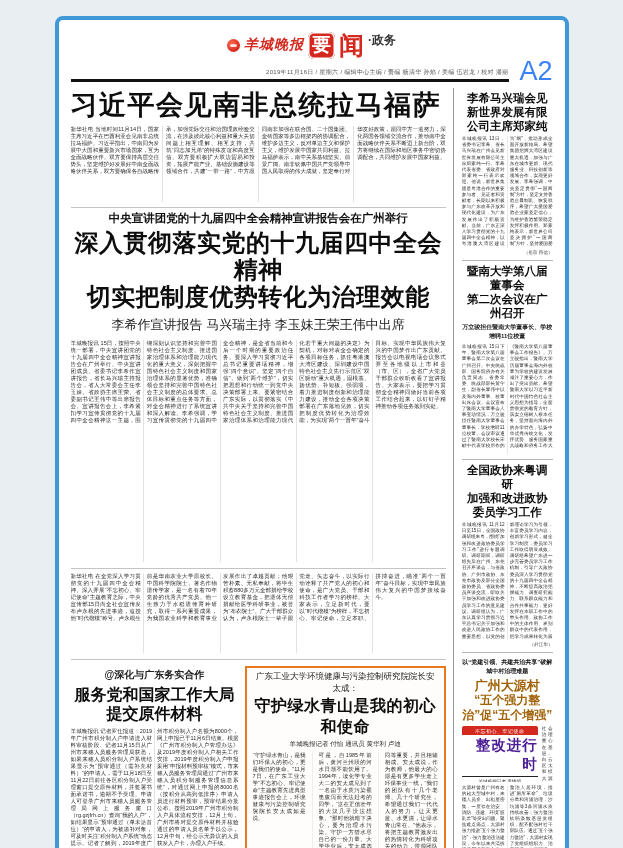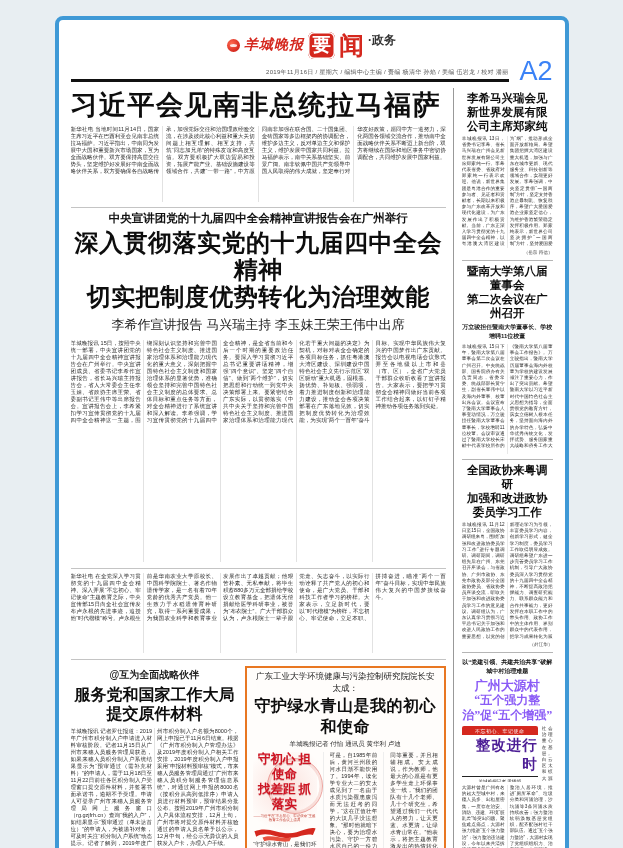--- a/index.html
+++ b/index.html
@@ -81,21 +81,21 @@
   .badge-ribbon { position:relative; display:block; margin:3px auto 0; }
   
   .r-art { padding:3px 0 5px; }
   .r-art + .r-art { border-top:1px solid #b5b5b5; }
   .r-h { text-align:center; font-size:11.5px; font-weight:900; color:#0d0d0d; line-height:14px; }
   .r-deck { text-align:center; font-size:6px; font-weight:bold; color:#222; margin:3px 0 2px; }
   .r-body { font-size:4.6px; line-height:6.2px; text-align:justify; color:#2a2a2a;
     column-count:2; column-gap:5px; column-rule:1px solid #e8e8e8; overflow:hidden; margin-top:3px; }
   .r-credit { text-align:right; font-size:4.6px; color:#333; margin-top:2px; }
   .dy-kicker { text-align:center; font-size:6px; font-weight:bold; color:#111; margin:2px 0 2px; }
-  .dy-h { text-align:center; font-family:Liberation Serif, serif; font-weight:900; color:#8b5cf6; }
+  .dy-h { text-align:center; font-family:Liberation Sans, sans-serif; font-weight:900; color:#a16207; }
   .dy-h1 { font-size:13px; line-height:15px; }
   .dy-h2 { font-size:12px; line-height:15px; }
   .dy-top { display:flex; gap:4px; margin-top:3px; height:56px; overflow:hidden; }
   .dy-badge { width:76px; flex:none; }
   .dy-badge-top { background:#d5281e; color:#fff; font-size:5px; text-align:center;
     padding:1.5px 0; border-radius:2px 2px 0 0; letter-spacing:.5px; }
   .dy-badge-main { color:#4c1d95; font-weight:900; font-size:14.5px; text-align:right;
     letter-spacing:1px; padding:1px 0 2px; border-bottom:1.5px solid #222; }
   .dy-byline { font-size:4.6px; color:#333; text-align:center; margin-top:2px; }
   .dy-lead { flex:1; font-size:4.6px; line-height:6.2px; text-align:justify; color:#2a2a2a; overflow:hidden; }
@@ -140,42 +140,32 @@
         <div class="bodytxt cols5 xj-body">羊城晚报讯 15日，按照中央统一部署，中央宣讲团党的十九届四中全会精神宣讲报告会在广州举行。中央宣讲团成员、省委书记李希作宣讲报告，省长马兴瑞主持报告会，省人大常委会主任李玉妹、省政协主席王荣、省委副书记王伟中等出席报告会。宣讲报告会上，李希紧扣学习宣传贯彻党的十九届四中全会精神这一主题，围绕深刻认识坚持和完善中国特色社会主义制度、推进国家治理体系和治理能力现代化的重大意义，深刻把握中国特色社会主义制度和国家治理体系的显著优势，准确领会坚持和完善中国特色社会主义制度的总体要求、总体目标和重点任务等方面，对全会精神进行了系统宣讲和深入解读。李希强调，学习宣传贯彻党的十九届四中全会精神，是全省当前和今后一个时期的重要政治任务。要深入学习贯彻习近平总书记重要讲话精神，增强“四个意识”、坚定“四个自信”、做到“两个维护”，切实把思想和行动统一到党中央决策部署上来。要紧密结合广东实际，以贯彻落实《中共中央关于坚持和完善中国特色社会主义制度、推进国家治理体系和治理能力现代化若干重大问题的决定》为契机，对标对表全会确定的各项目标任务，抓住粤港澳大湾区建设、深圳建设中国特色社会主义先行示范区“双区驱动”重大机遇，固根基、扬优势、补短板、强弱项，着力推进制度创新和治理能力建设，推动全会各项决策部署在广东落地见效，切实把制度优势转化为治理效能，为实现“两个一百年”奋斗目标、实现中华民族伟大复兴的中国梦作出广东贡献。报告会以电视电话会议形式开至各地级以上市和县（市、区），全省广大党员干部群众收听收看了宣讲报告。大家表示，要把学习贯彻全会精神同做好当前各项工作结合起来，以钉钉子精神推动各项任务落到实处。</div>
       </div>
 
       <div class="a-lu hairline">
         <div class="bodytxt cols5 lu-body">新华社电 在全党深入学习贯彻党的十九届四中全会精神、深入开展“不忘初心、牢记使命”主题教育之际，中央宣传部15日向全社会宣传发布卢永根的先进事迹，追授他“时代楷模”称号。卢永根生前是华南农业大学原校长、中国科学院院士、著名作物遗传学家，是一名有着70年党龄的优秀共产党员。他一生致力于水稻遗传育种研究，取得一系列重要成果，为我国农业科学和教育事业发展作出了卓越贡献；他艰苦朴素、无私奉献，将毕生积蓄880多万元全部捐给学校设立教育基金，把遗体无偿捐献给医学科研事业，被誉为“布衣院士”。广大干部群众认为，卢永根院士一辈子跟党走、矢志奋斗，以实际行动诠释了共产党人的初心和使命，是广大党员、干部和科技工作者学习的榜样。大家表示，立足新时代，要以“时代楷模”为榜样，不忘初心、牢记使命，立足本职、拼搏奋进，瞄准“两个一百年”奋斗目标，实现中华民族伟大复兴的中国梦接续奋斗。</div>
       </div>
 
       <div class="band hairline">
 
         <div class="a-hk">
-          <div class="hk-kicker">@互为全面战略伙伴</div>
+          <div class="hk-kicker">@深化与广东务实合作</div>
           <div class="hk-h">服务党和国家工作大局</div>
           <div class="hk-h">提交原件材料</div>
           <div class="bodytxt cols2 hk-body">羊城晚报讯 记者罗仕报道：2019年广州市积分制入户申请进入材料审核阶段。记者11月15日从广州市来穗人员服务管理局获悉，如果来穗人员积分制入户系统结果显示为“预审通过（需补充材料）”的申请人，需于11月18日至11月22日前往各区积分制入户受理窗口提交原件材料，并签署书面承诺书，逾期不予受理。申请人可登录广州市来穗人员服务管理局网上服务窗口（rg.gzjfrh.cn）查询“我的入户”，如结果显示“预审通过（单未达首位）”的申请人，为被递补对象，可及时关注“积分制入户系统”动态提示。记者了解到，2019年度广州市积分制入户名额为8000个，网上申报已于11月6日结束。根据《广州市积分制入户管理办法》及2019年度积分制入户相关工作安排，2019年度积分制入户申报采用“申报材料预审核”模式，市来穗人员服务管理局通过“广州市来穗人员积分制服务管理信息系统”，对通过网上申报的8000名（按积分从高到低排序）申请人员进行材料预审，预审结果分批公布。按照2019年广州市积分制入户具体流程安排，12月上旬，广州市将对提交原件材料并核验通过的申请人员名单予以公示，12月中旬，经公示无异议的人员获发入户卡，办理入户手续。</div>
         </div>
 
         <div class="a-env">
           <div class="env-kicker">广东工业大学环境健康与污染控制研究院院长安太成：</div>
           <div class="env-h">守护绿水青山是我的初心和使命</div>
           <div class="env-byline">羊城晚报记者 付怡  通讯员 黄华利 卢迪</div>
           <div class="env-cols">
             <div class="env-col">
-              <div class="badge-art">
-                <span class="badge-stamp"></span>
-                <div class="badge-l">守初心 担使命</div>
-                <div class="badge-l">找差距 抓落实</div>
-                <div class="badge-cap">——习近平在“不忘初心、牢记使命”主题教育工作会议上强调</div>
-                <svg class="badge-ribbon" width="64" height="18" viewBox="0 0 70 20">
-                  <path d="M1,7 C18,0 30,13 48,8 C56,6 63,2 69,4 L66,11 C58,9 52,13 44,14 C28,17 16,5 3,13 Z" fill="#d5281e"></path>
-                  <path d="M10,14 C20,10 30,16 42,14 L40,18 C30,20 20,15 12,18 Z" fill="#e8503e"></path>
-                </svg>
-              </div>
               <div class="bodytxt">“守护绿水青山，是我们环保人的初心，更是我们的使命。”11月7日，在广东工业大学“不忘初心、牢记使命”主题教育先进典型事迹报告会上，环境健康与污染控制研究院院长安太成如是说。</div>
 
             </div>
             <div class="env-col">
               <div class="bodytxt">可是，自1985年前后，黄河兰州段的河水日渐不能饮用了。1994年，读化学专业大二的安太成见到了一名由于水质污染罹患腹泻而无法赶考的同学，“这在正值壮年的大汉几乎没法想象。”那时他就暗下决心，要为治理水污染、守护一方碧水尽自己的一份力量。大学毕业后，安太成选择了环境科学专业继续深造，踏上了环保科研之路。2016年，带着一腔对环保事业的热忱之心，安太成加入广东工业大学，牵头组建环境健康与污染控制研究院。短短三年时间内，研究院承担国家自然科学基金等课题30项，搭建起大气污染监测与健康效应研究平台。</div>
 
             </div>
             <div class="env-col">
               <div class="bodytxt">同等重要，并且相辅相成。安太成说，作为教师，他最大的心愿是有更多学生走上环保事业一线，“我们的团队有十几个老师、几十个研究生，希望通过我们一代代人的努力，让天更蓝、水更清，让绿水青山常在。”他表示，将把主题教育激发出的热情转化为科研攻关的动力，带领团队聚焦环境污染与人体健康等前沿问题，持续开展关键核心技术攻关，推动更多成果落地转化，服务粤港澳大湾区生态文明建设。“守护绿水青山，就是守护我们共同的家园。这是我的初心，也是我一辈子的使命。”安太成说。</div>
             </div>

